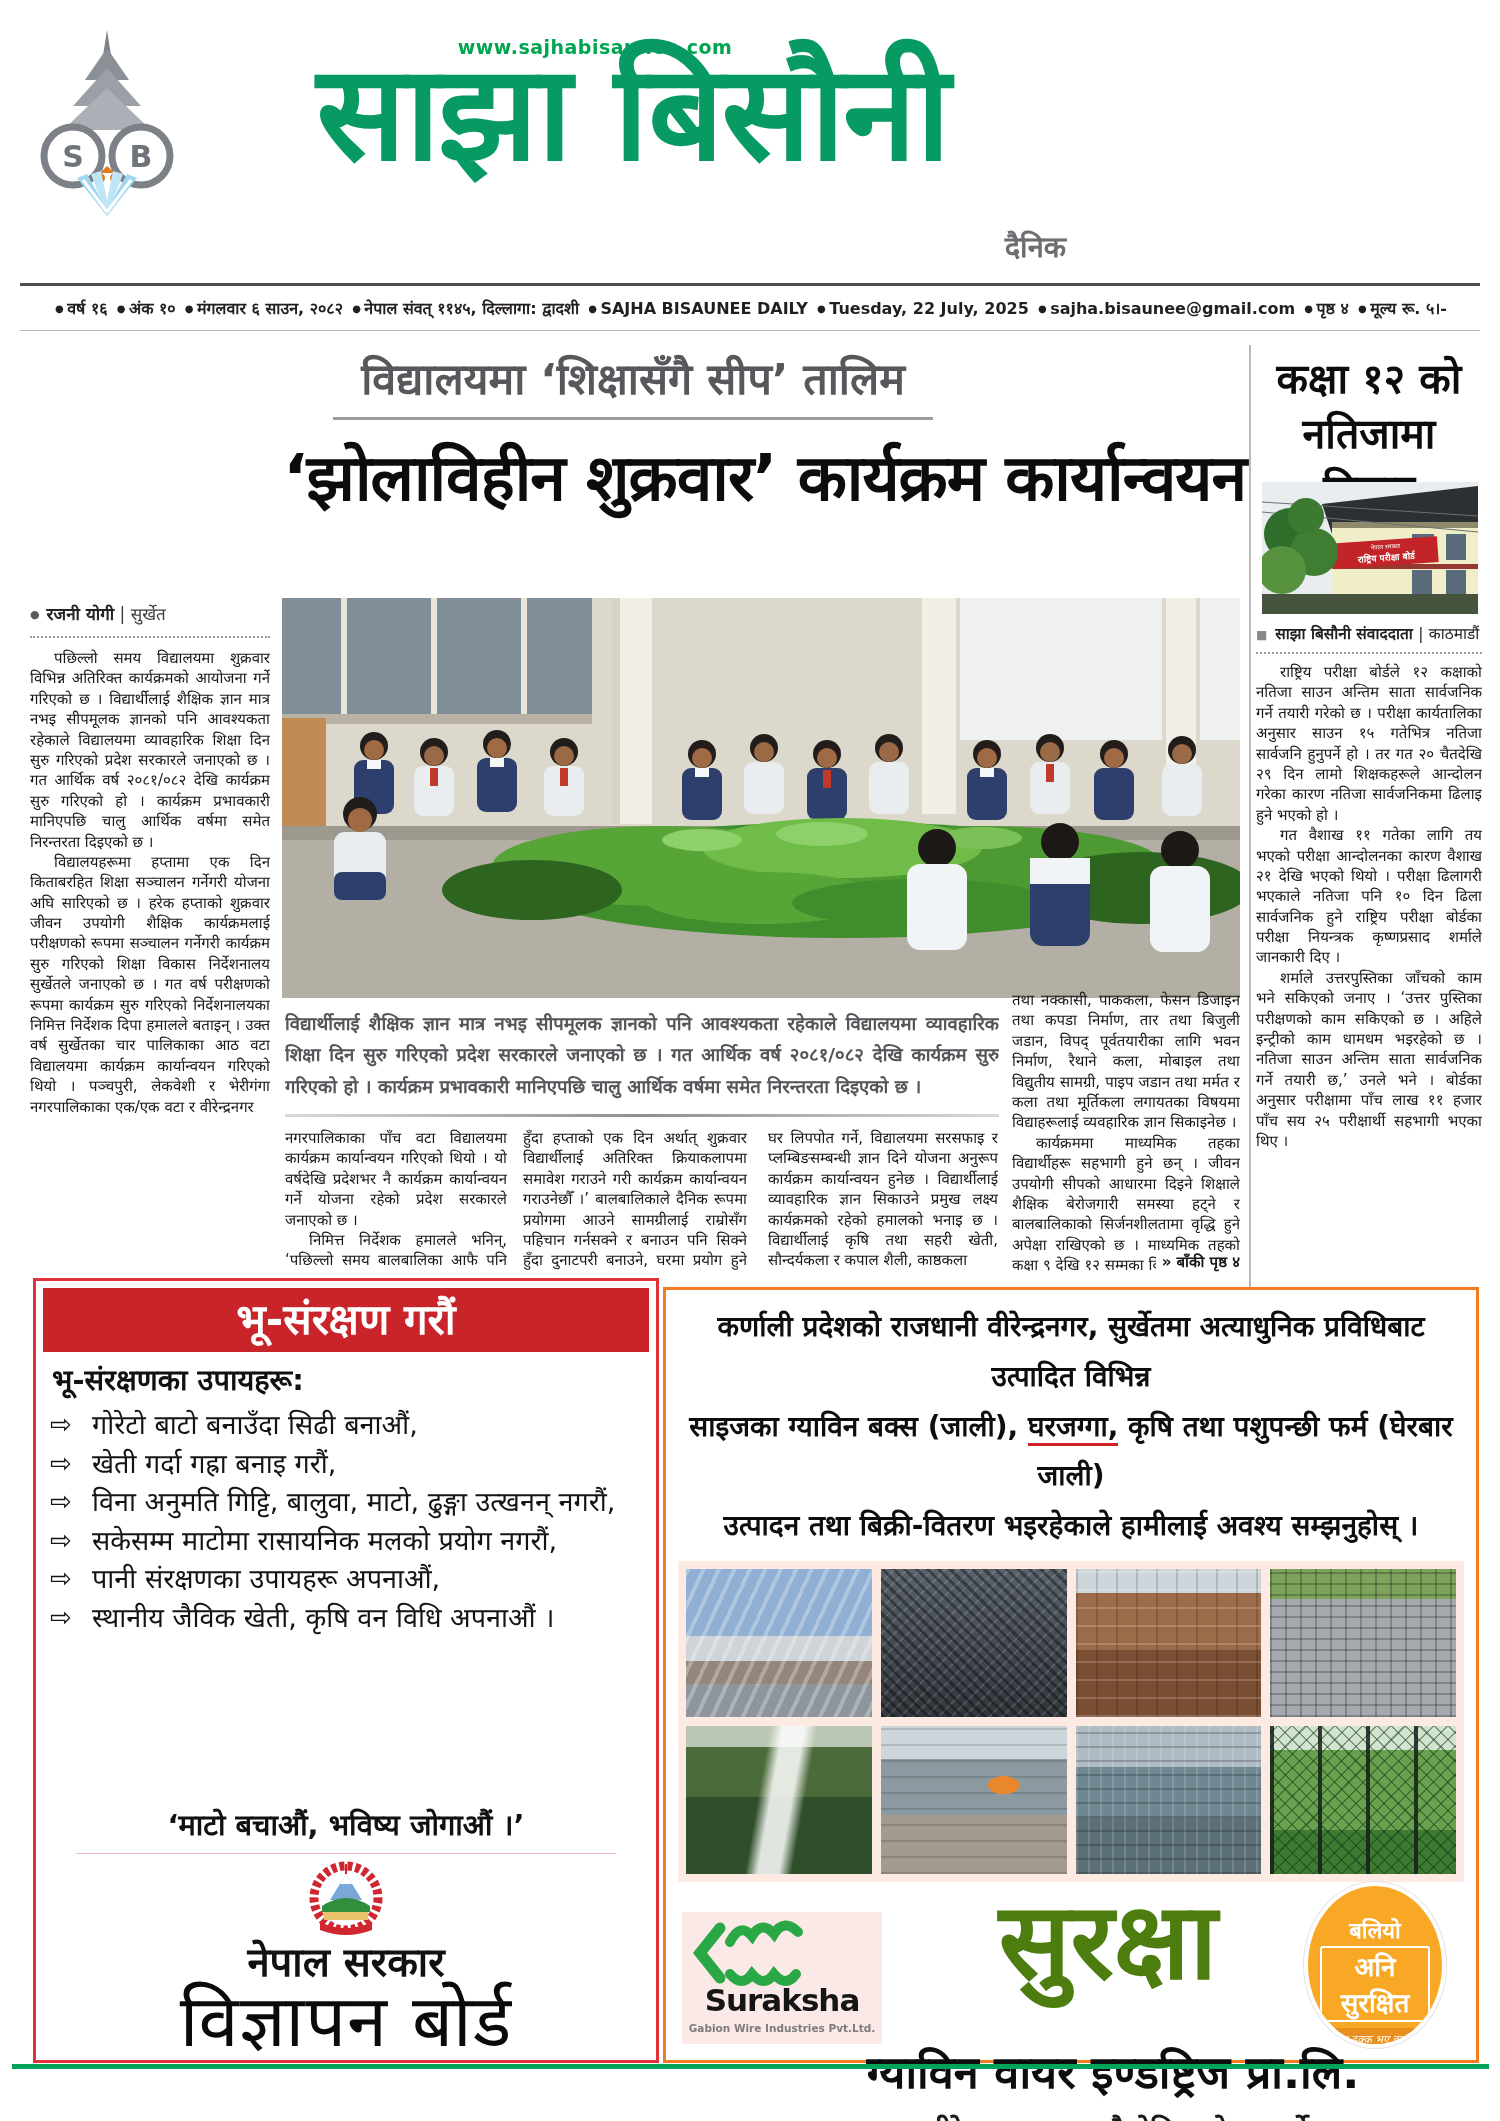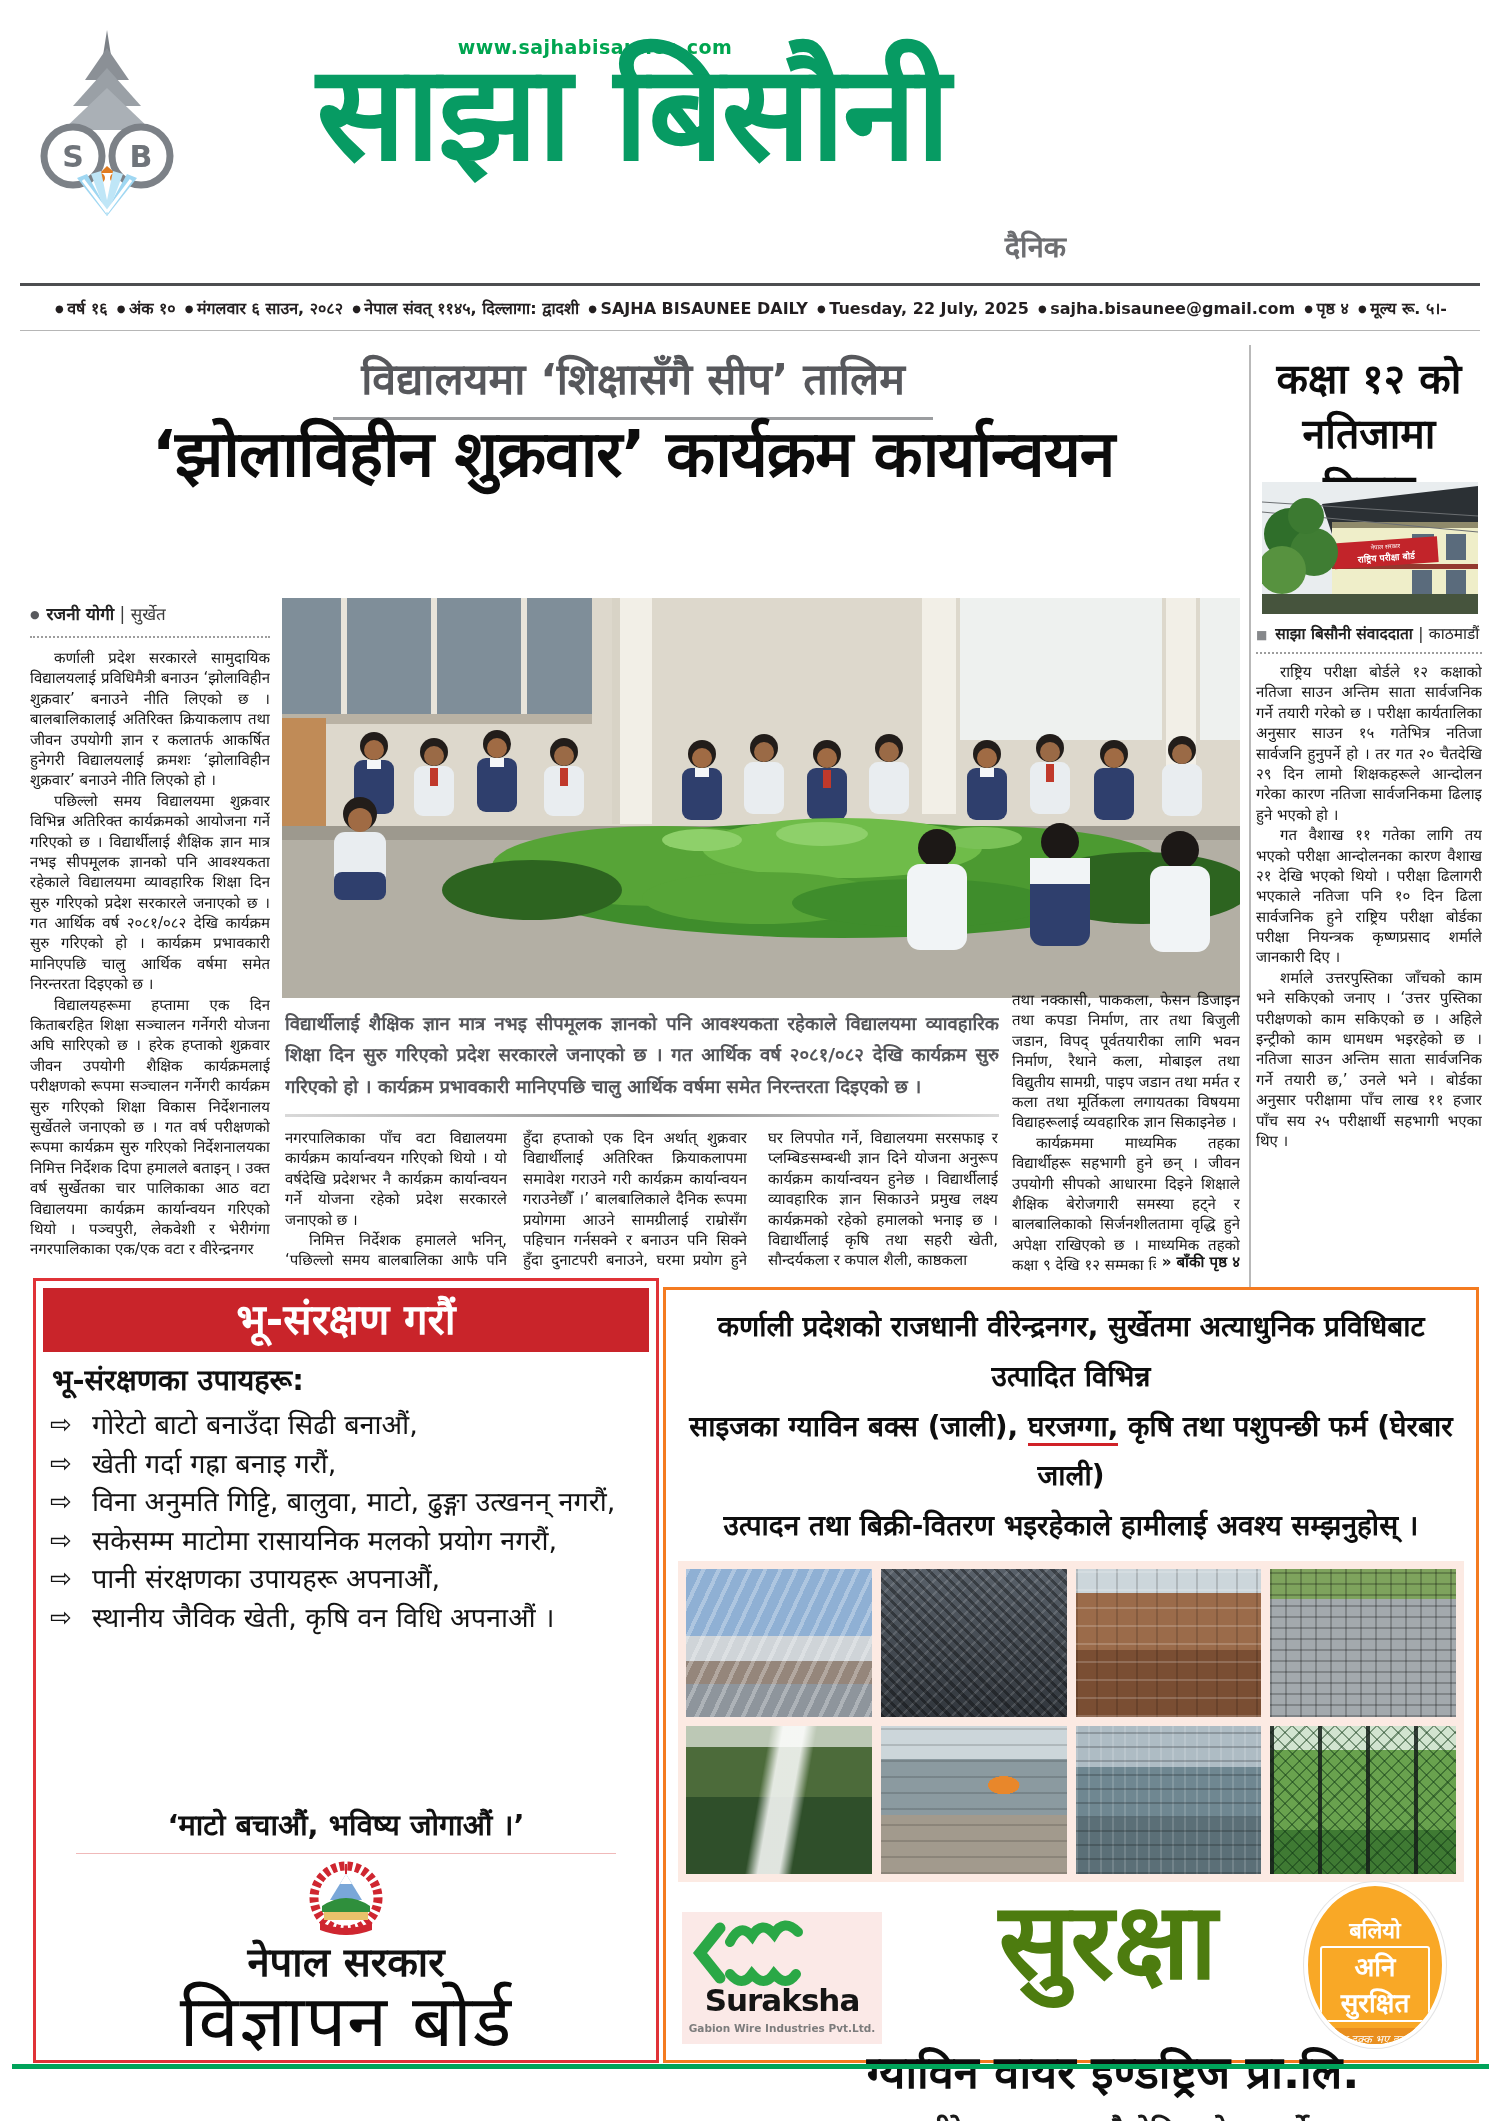--- a/index.html
+++ b/index.html
@@ -16,21 +16,21 @@
   .rule-top{left:20px;top:283px;width:1460px;height:3px;background:#4d4e50;}
   .dateline{left:55px;top:292px;width:1392px;height:32px;display:flex;justify-content:space-between;
             align-items:center;font-size:16px;font-weight:700;color:#231f20;}
   .dl::before{content:"● ";font-size:10px;position:relative;top:-2px;}
   .rule-thin{left:20px;top:330px;width:1460px;height:1px;background:#b6b6b6;}
 
   
   .kicker-wrap{left:20px;top:348px;width:1226px;text-align:center;}
   .kicker{display:inline-block;font-size:43px;font-weight:700;color:#57585c;
           padding:0 28px 10px;border-bottom:3px solid #9b9da0;}
-  .headline{left:20px;top:408px;width:1226px;text-align:center;font-size:64px;font-weight:800;
+  .headline{left:20px;top:432px;width:1226px;text-align:right;font-size:64px;font-weight:800;
             color:#0c0c0c;letter-spacing:-1px;line-height:1.45;white-space:nowrap;}
   .byline{left:30px;top:602px;width:240px;font-size:17px;color:#232323;}
   .byline .dot-icon::before{content:"●";color:#595a5e;font-size:11px;margin-right:7px;position:relative;top:-2px;}
   .byline b{font-weight:700;}
   .byline .pl{color:#3c3c3c;}
   .dotted{border-top:2px dotted #9d9d9d;}
   .bodycol{font-size:15px;line-height:1.36;text-align:justify;color:#161616;overflow:hidden;}
   .bodycol p{margin:0;text-indent:24px;}
   .col1{left:30px;top:648px;width:240px;height:630px;}
   .photo-main{left:282px;top:598px;width:958px;height:400px;}
@@ -178,21 +178,20 @@
   <div class="abs headline">‘झोलाविहीन शुक्रवार’ कार्यक्रम कार्यान्वयन</div>
 
   <div class="abs byline">
     <span class="dot-icon"></span><b>रजनी योगी</b>
     <span class="pl">|</span>
     <span class="pl">सुर्खेत</span>
   </div>
   <div class="abs dotted" style="left:30px;top:636px;width:240px;"></div>
 
   <div class="abs bodycol col1">
-    <p>कर्णाली प्रदेश सरकारले सामुदायिक विद्यालयलाई प्रविधिमैत्री बनाउन ‘झोलाविहीन शुक्रवार’ बनाउने नीति लिएको छ । बालबालिकालाई अतिरिक्त क्रियाकलाप तथा जीवन उपयोगी ज्ञान र कलातर्फ आकर्षित हुनेगरी विद्यालयलाई क्रमशः ‘झोलाविहीन शुक्रवार’ बनाउने नीति लिएको हो ।</p>
     <p>पछिल्लो समय विद्यालयमा शुक्रवार विभिन्न अतिरिक्त कार्यक्रमको आयोजना गर्ने गरिएको छ । विद्यार्थीलाई शैक्षिक ज्ञान मात्र नभइ सीपमूलक ज्ञानको पनि आवश्यकता रहेकाले विद्यालयमा व्यावहारिक शिक्षा दिन सुरु गरिएको प्रदेश सरकारले जनाएको छ । गत आर्थिक वर्ष २०८१/०८२ देखि कार्यक्रम सुरु गरिएको हो । कार्यक्रम प्रभावकारी मानिएपछि चालु आर्थिक वर्षमा समेत निरन्तरता दिइएको छ ।</p>
     <p>विद्यालयहरूमा हप्तामा एक दिन किताबरहित शिक्षा सञ्चालन गर्नेगरी योजना अघि सारिएको छ । हरेक हप्ताको शुक्रवार जीवन उपयोगी शैक्षिक कार्यक्रमलाई परीक्षणको रूपमा सञ्चालन गर्नेगरी कार्यक्रम सुरु गरिएको शिक्षा विकास निर्देशनालय सुर्खेतले जनाएको छ । गत वर्ष परीक्षणको रूपमा कार्यक्रम सुरु गरिएको निर्देशनालयका निमित्त निर्देशक दिपा हमालले बताइन् । उक्त वर्ष सुर्खेतका चार पालिकाका आठ वटा विद्यालयमा कार्यक्रम कार्यान्वयन गरिएको थियो । पञ्चपुरी, लेकवेशी र भेरीगंगा नगरपालिकाका एक/एक वटा र वीरेन्द्रनगर</p>
   </div>
 
   <div class="abs photo-main">
     <svg width="958" height="400" viewBox="0 0 958 400" preserveAspectRatio="none">
       <rect width="958" height="400" fill="#c9c5ba"></rect>
       <rect width="958" height="232" fill="#ddd8cc"></rect>
       <rect x="0" y="0" width="310" height="120" fill="#7f8e99"></rect>
       <line x1="62" y1="0" x2="62" y2="120" stroke="#e8e4da" stroke-width="6"></line>

